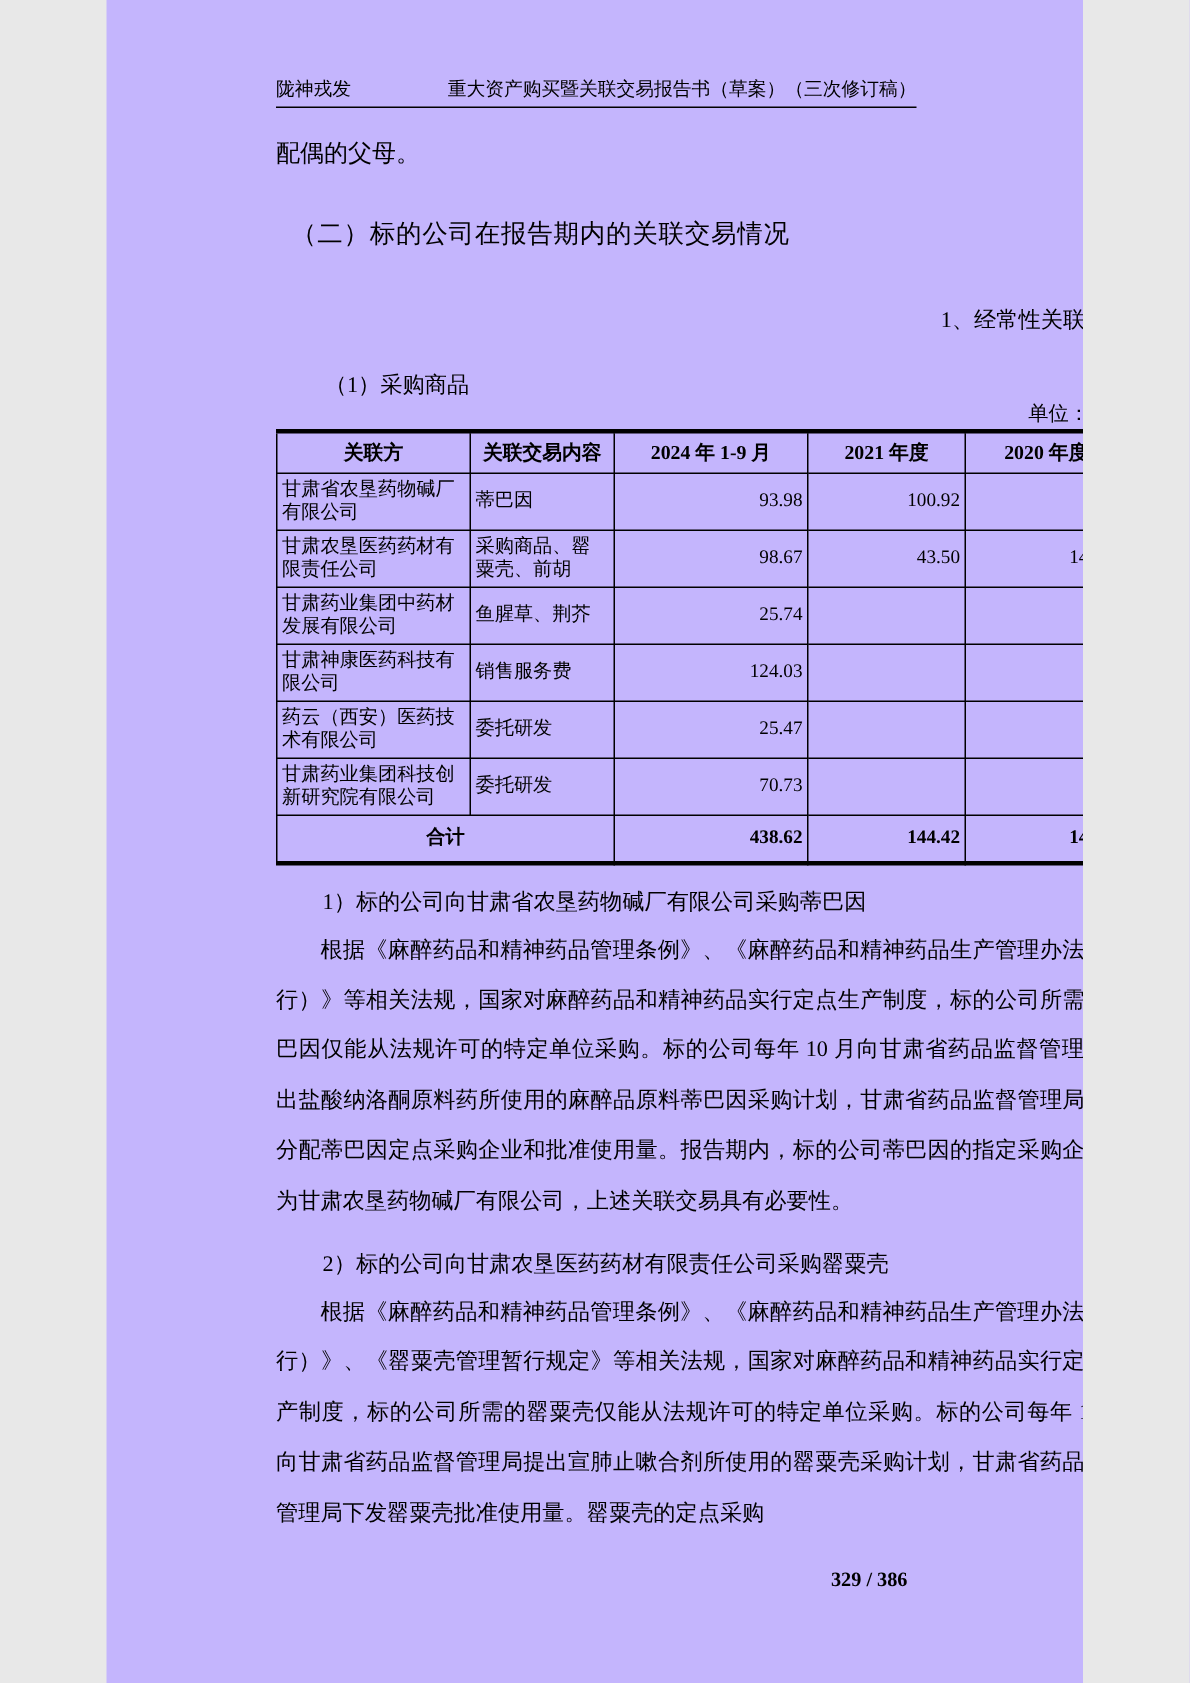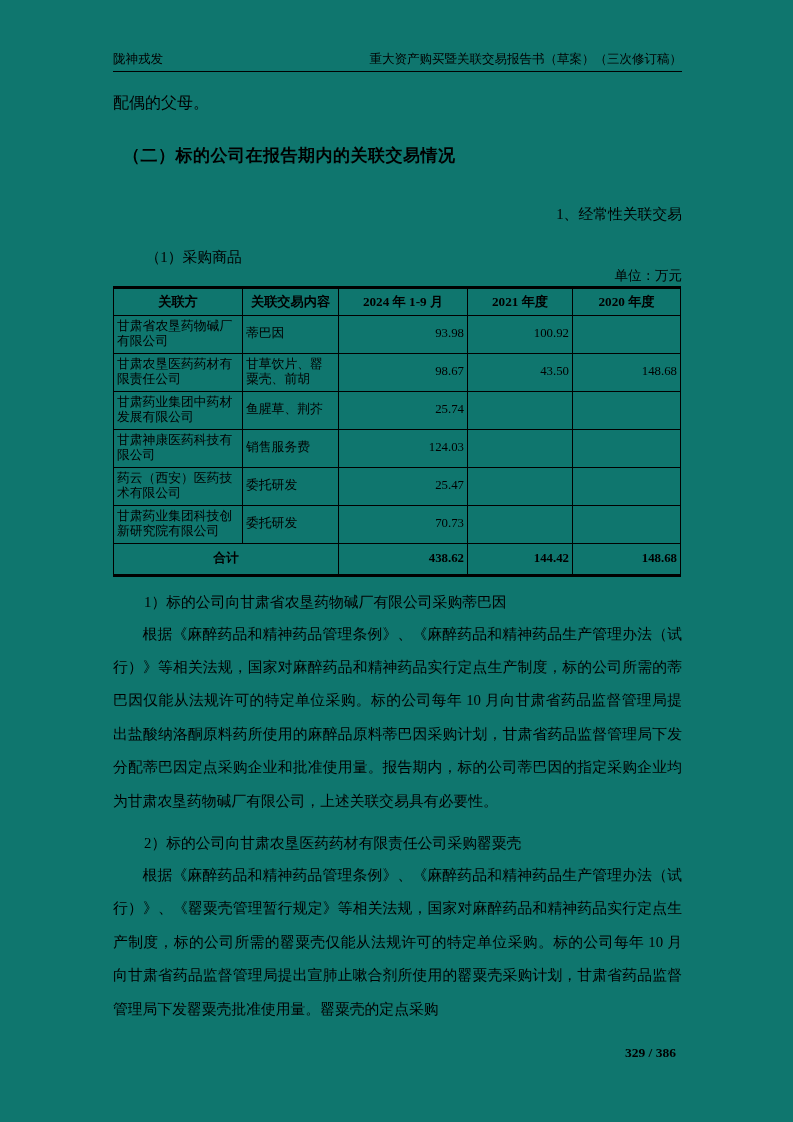--- a/index.html
+++ b/index.html
@@ -1,21 +1,21 @@
 <!DOCTYPE html>
 <html lang="zh"><head>
 <meta charset="utf-8">
 <style>
   html, body { margin: 0; padding: 0; background: #e8e8e8; }
   .page {
     position: relative;
-    width: 793px;
+    width: 651px;
     height: 1122px;
     margin: 0 auto;
-    background: #0f766e;
+    background: #c4b5fd;
     color: #000000;
     font-family: "Liberation Serif", "DejaVu Serif", serif;
     overflow: hidden;
   }
   
   .running-header {
     position: absolute;
     top: 51px; left: 113px; right: 111px;
     display: flex;
     justify-content: space-between;
@@ -27,21 +27,21 @@
   }
   .content {
     position: absolute;
     top: 72px; left: 113px; width: 569px;
   }
   .intro-par { margin: 21px 0 0 0; font-size: 16px; line-height: 20px; }
   .section-heading {
     margin: 31px 0 0 10px;
     font-family: "Liberation Sans", "DejaVu Sans", sans-serif;
     font-size: 17px;
-    font-weight: bold;
+    font-weight: normal;
     letter-spacing: 0.5px;
     line-height: 24px;
   }
   .sub-heading-1 { margin: 36px 0 0 0; font-size: 14.8px; line-height: 20px; text-indent: 2.55em; text-align: right; }
   .sub-heading-2 { margin: 23px 0 0 0; font-size: 14.8px; line-height: 20px; text-indent: 2.2em; }
   .unit-label { margin: 0; padding-top: 0px; text-align: right; font-size: 13.5px; line-height: 18px; }
   
   table.rel-table {
     width: 567px;
     margin-top: 1px;
@@ -120,21 +120,21 @@
       <tbody>
         <tr class="data-row">
           <td class="cell-party">甘肃省农垦药物碱厂有限公司</td>
           <td class="cell-content">蒂巴因</td>
           <td class="cell-num">93.98</td>
           <td class="cell-num">100.92</td>
           <td class="cell-num"></td>
         </tr>
         <tr class="data-row">
           <td class="cell-party">甘肃农垦医药药材有限责任公司</td>
-          <td class="cell-content">甘草饮片、罂粟壳、前胡</td>
+          <td class="cell-content">采购商品、罂粟壳、前胡</td>
           <td class="cell-num">98.67</td>
           <td class="cell-num">43.50</td>
           <td class="cell-num">148.68</td>
         </tr>
         <tr class="data-row">
           <td class="cell-party">甘肃药业集团中药材发展有限公司</td>
           <td class="cell-content">鱼腥草、荆芥</td>
           <td class="cell-num">25.74</td>
           <td class="cell-num"></td>
           <td class="cell-num"></td>

